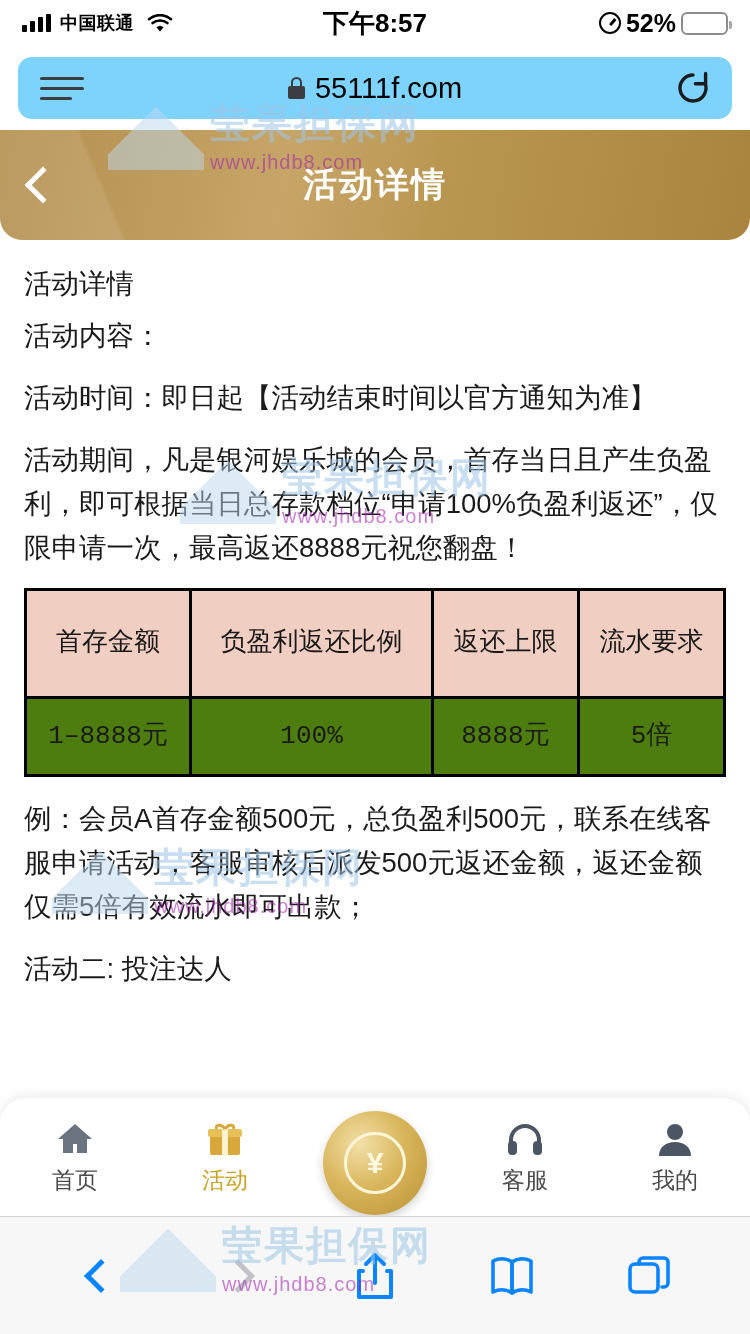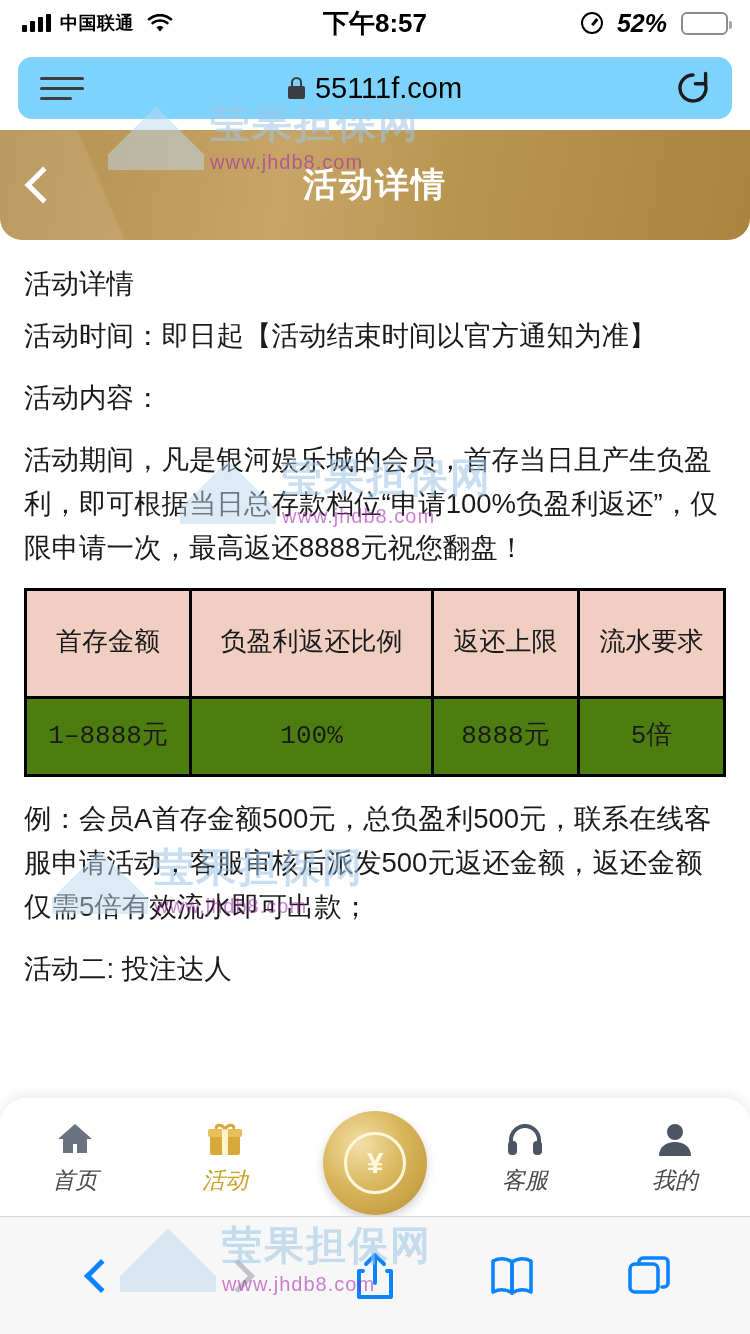--- a/index.html
+++ b/index.html
@@ -35,21 +35,21 @@
   .signal i:nth-child(3) { height: 15px; }
   .signal i:nth-child(4) { height: 18px; }
   .carrier { font-size: 18px; font-weight: bold; letter-spacing: .5px; }
   .wifi { width: 26px; height: 19px; position: relative; margin-left: 4px; }
   .wifi svg { display: block; }
   .sb-center {
     position: absolute; left: 0; right: 0; top: 0; bottom: 0;
     display: flex; align-items: center; justify-content: center;
     font-size: 26px; font-weight: bold; pointer-events: none;
   }
-  .sb-right { margin-left: auto; display: flex; align-items: center; gap: 14px; font-style: italic; }
+  .sb-right { margin-left: auto; display: flex; align-items: center; gap: 5px; }
   .lockicon { width: 22px; height: 22px; border: 2.5px solid #000; border-radius: 50%; position: relative; }
   .lockicon::after { content: ""; position: absolute; left: 50%; top: 3px; width: 2.5px; height: 8px; background: #000; transform: translateX(-50%) rotate(40deg); transform-origin: bottom; }
   .batt-pct { font-size: 25px; font-weight: bold; }
   .battery { width: 47px; height: 23px; border: 2.5px solid rgba(0,0,0,.45); border-radius: 6px; position: relative; padding: 2px; }
   .battery::after { content: ""; position: absolute; right: -6px; top: 7px; width: 3px; height: 8px; background: rgba(0,0,0,.35); border-radius: 0 2px 2px 0; }
   .battery .fill { height: 100%; background: #000; border-radius: 3px; width: 52%; }
 
   
   .urlbar-wrap {
     height: 84px;
@@ -150,21 +150,21 @@
   
   .tabbar {
     position: absolute; left: 0; right: 0; bottom: 118px;
     height: 118px;
     background: #ffffff;
     border-radius: 26px 26px 0 0;
     box-shadow: 0 -3px 12px rgba(0,0,0,.08);
     display: flex; align-items: center;
   }
   .tab { flex: 1; display: flex; flex-direction: column; align-items: center; justify-content: center; gap: 6px; }
-  .tab .lbl { font-size: 23px; color: #4a4a4a; font-style: italic; }
+  .tab .lbl { font-size: 23px; color: #4a4a4a; }
   .tab.active .lbl { color: #c9a227; }
   .tab-center { position: relative; }
   .coin {
     position: absolute; left: 50%; top: -46px; transform: translateX(-50%);
     width: 104px; height: 104px; border-radius: 50%;
     background: radial-gradient(circle at 36% 32%, #f2e0a8 0%, #d9b65c 45%, #b98f33 100%);
     box-shadow: 0 4px 10px rgba(0,0,0,.18);
     display: flex; align-items: center; justify-content: center;
   }
   .coin .inner {
@@ -242,22 +242,22 @@
     </div>
   </div>
 
   <div class="banner">
     <span class="back-chev"></span>
     <span class="banner-title">活动详情</span>
   </div>
 
   <div class="content">
     <p class="tight">活动详情</p>
+    <p>活动内容：</p>
     <p>活动时间：即日起【活动结束时间以官方通知为准】</p>
-    <p>活动内容：</p>
     <p>活动期间，凡是银河娱乐城的会员，首存当日且产生负盈利，即可根据当日总存款档位“申请100%负盈利返还”，仅限申请一次，最高返还8888元祝您翻盘！</p>
 
     <table class="tbl">
       <thead>
         <tr>
           <td>首存金额</td>
           <td>负盈利返还比例</td>
           <td>返还上限</td>
           <td>流水要求</td>
         </tr>

